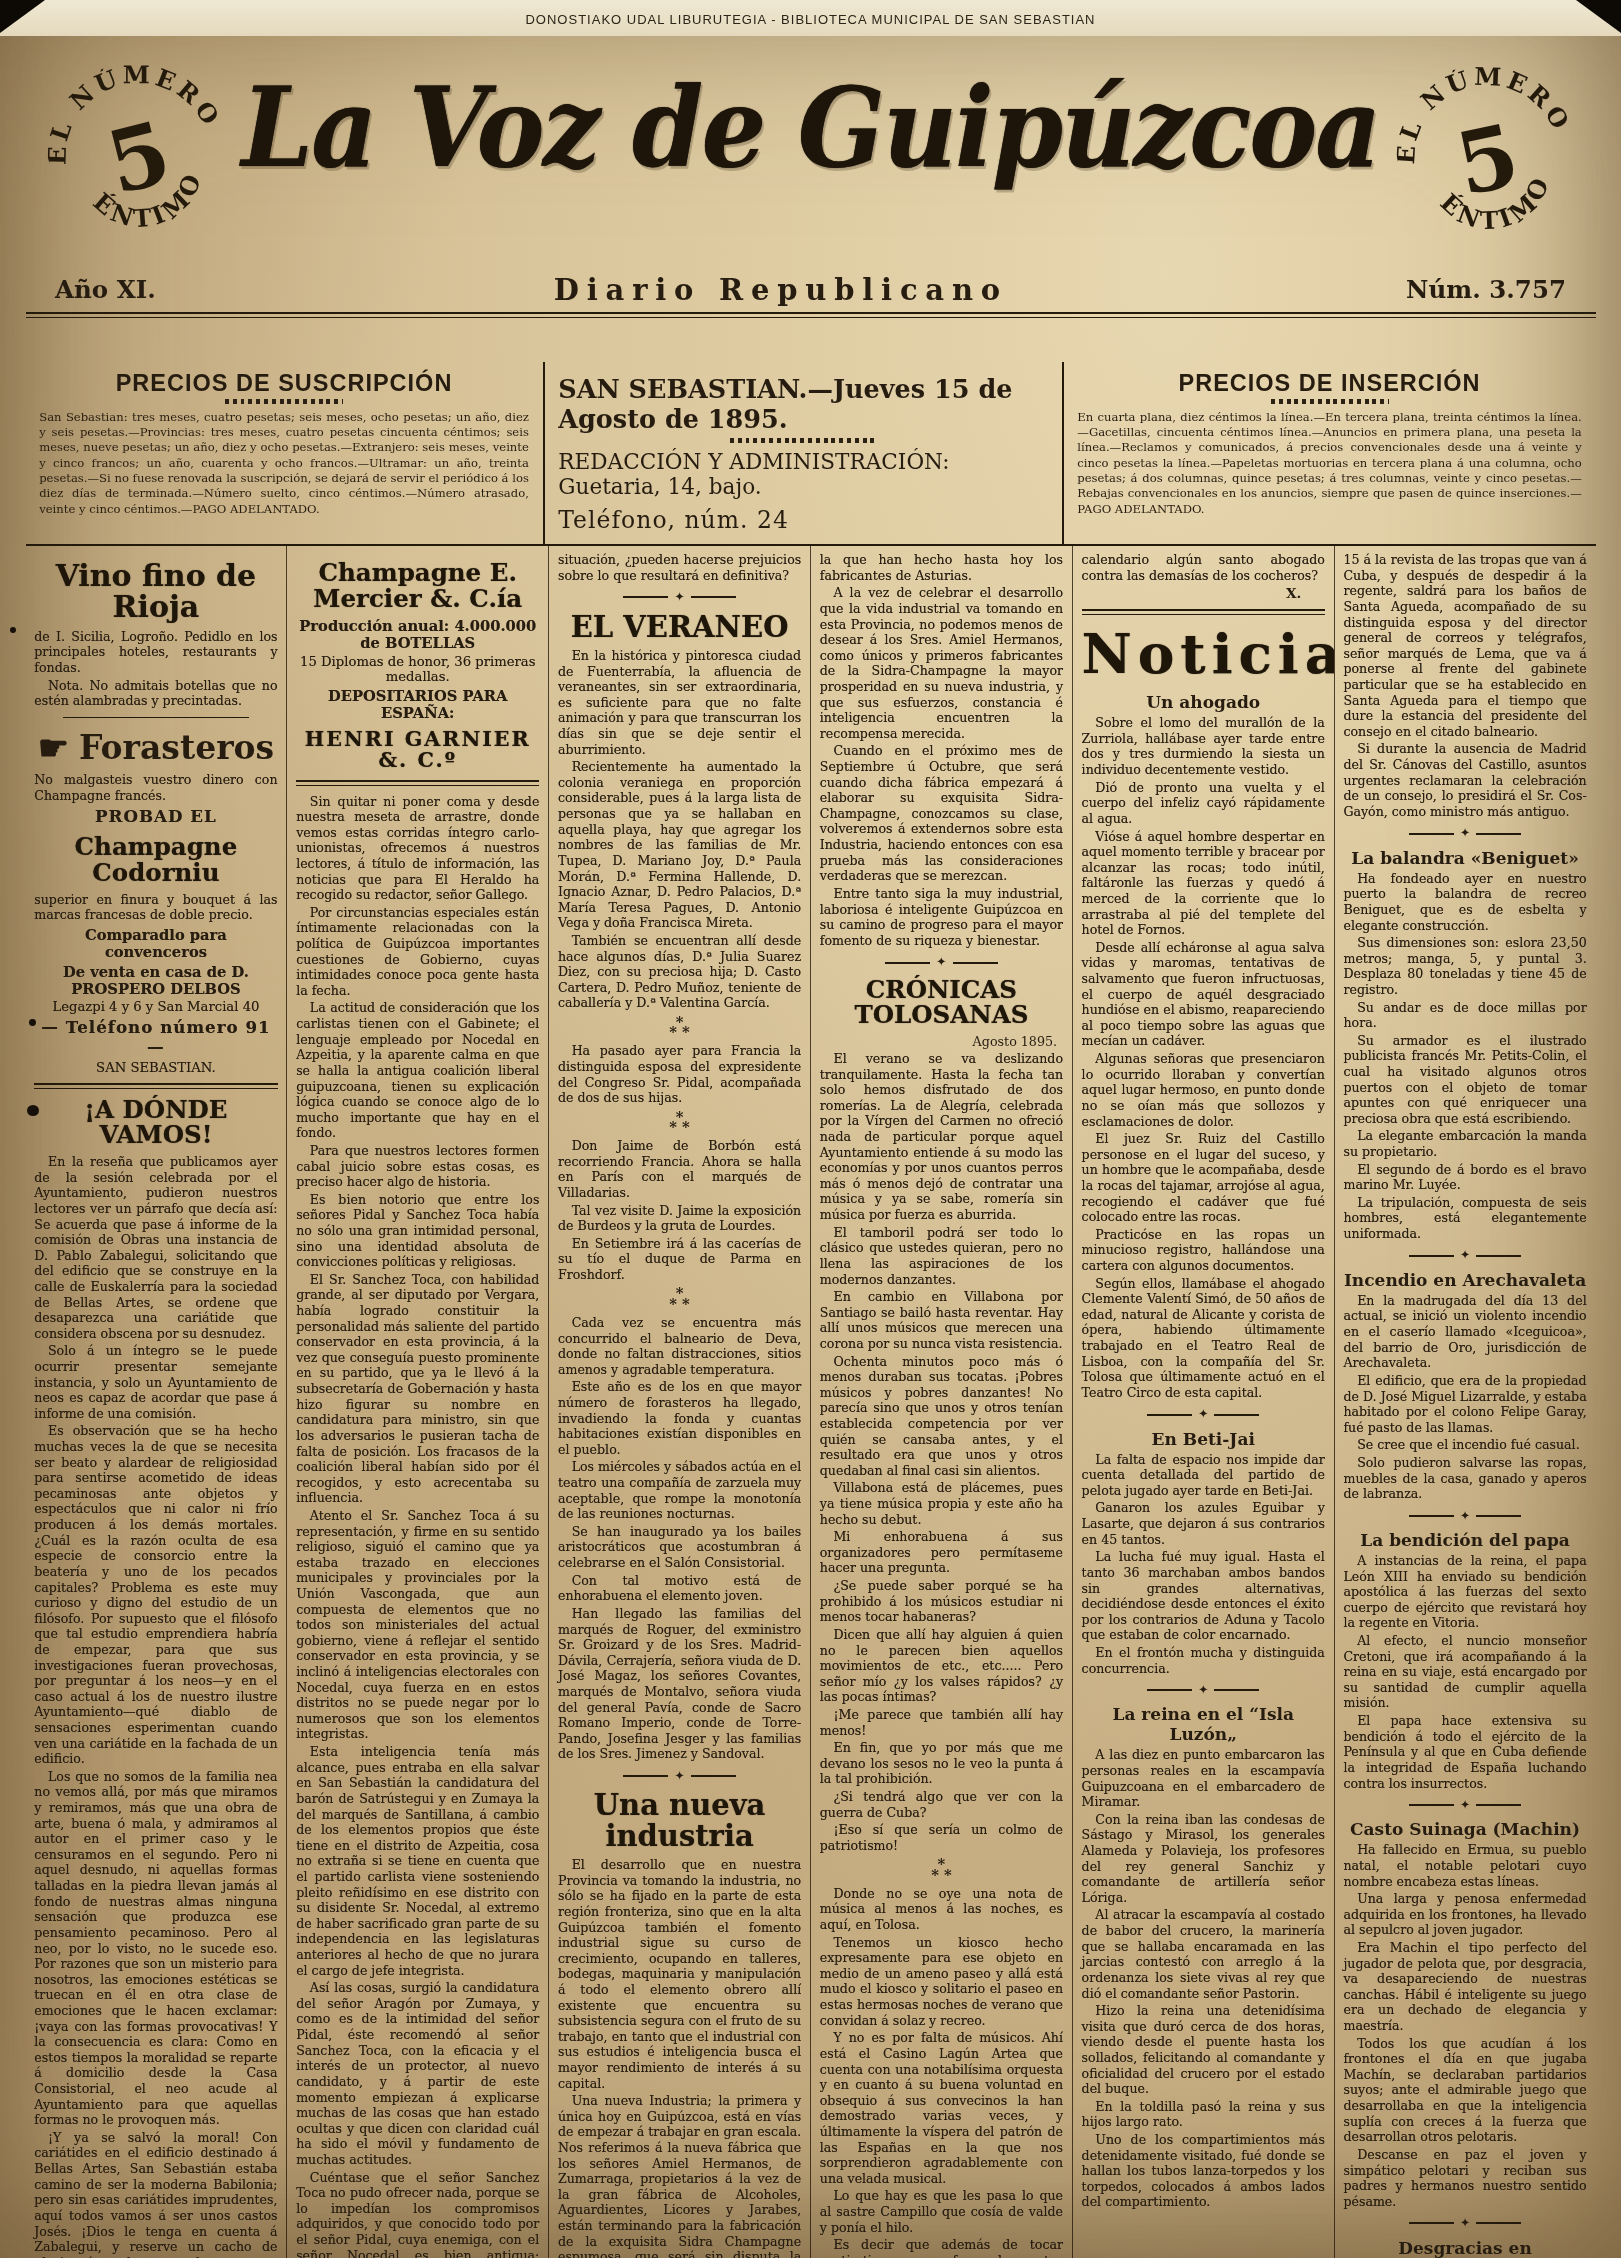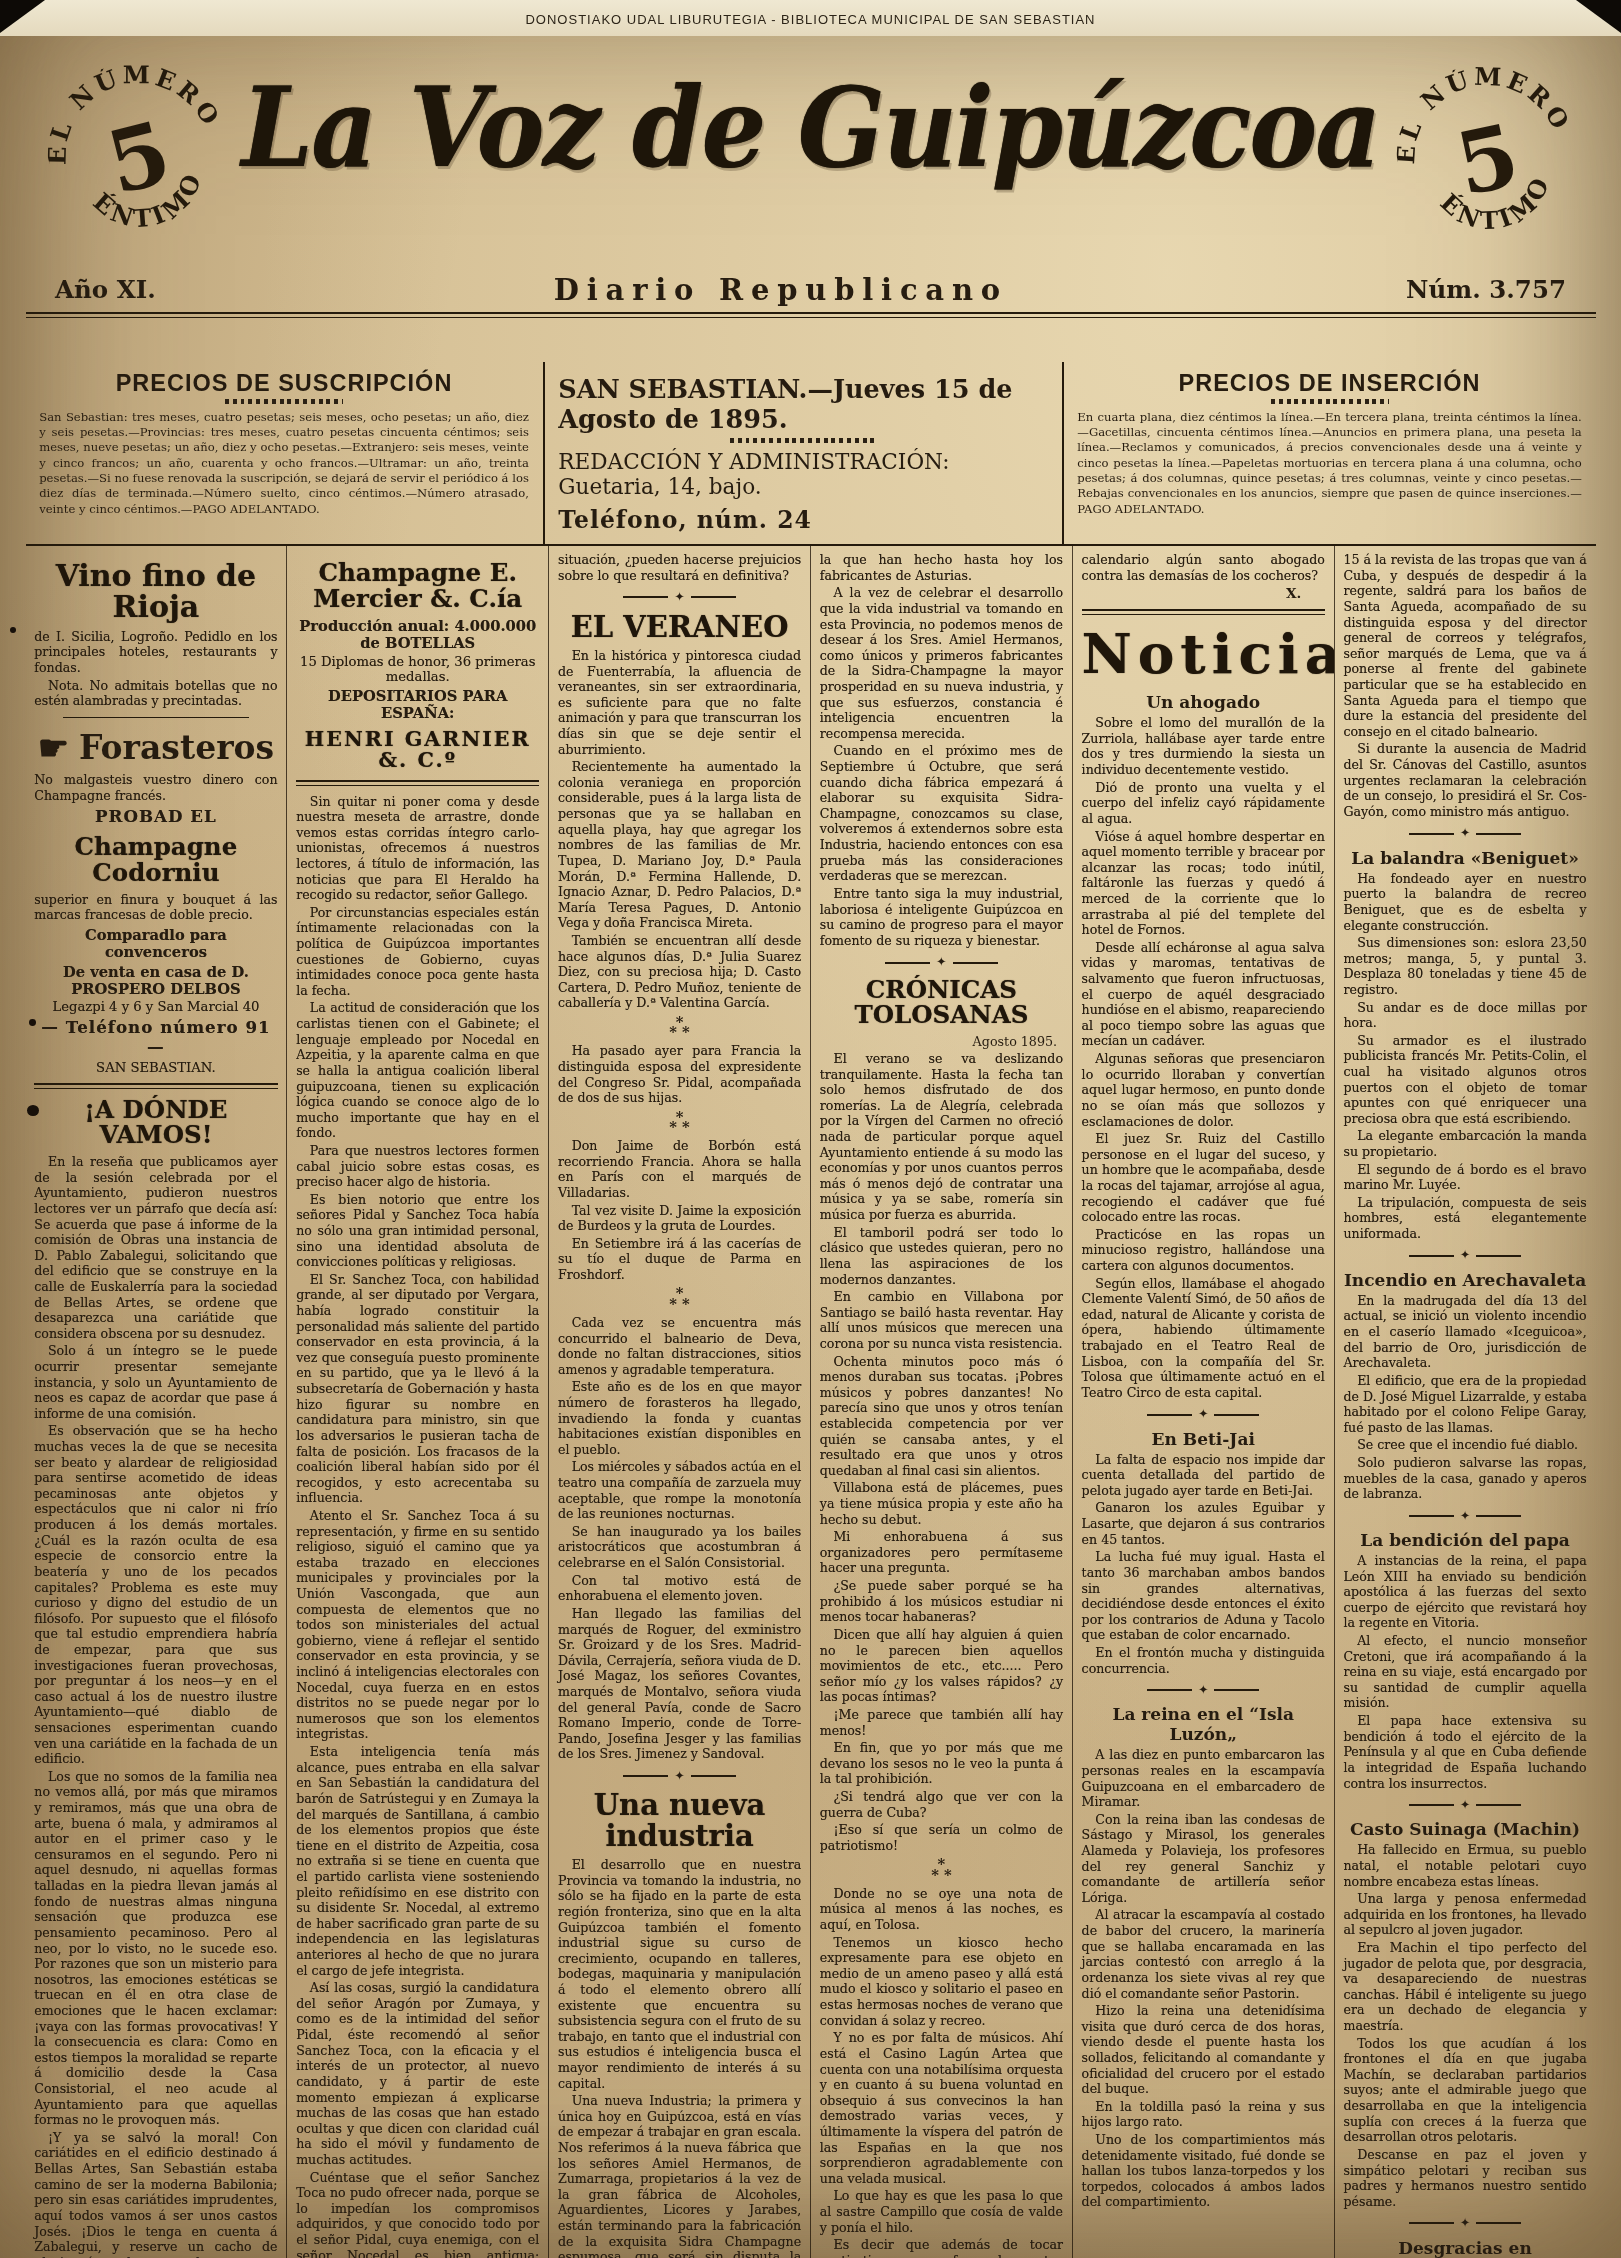--- a/index.html
+++ b/index.html
@@ -42,21 +42,21 @@
   .hb3{width:34%;}
   .htitle{text-align:center;font-family:"Liberation Sans",sans-serif;font-weight:bold;
     font-size:23.5px;letter-spacing:1px;margin:0 0 2px 0;}
   .sqg{height:4.9px;width:118px;margin:2px auto 5.9px auto;
     background:repeating-linear-gradient(90deg,#2b2114 0 3.9px,transparent 3.9px 7.8px);}
   .hsmall{font-size:11.6px;line-height:1.32;text-align:justify;margin:0;}
   .dl1{font-size:25.5px;font-weight:bold;margin:3.9px 0 2px 0;}
   .dl-sq{height:4.9px;width:147px;margin:3.9px auto;
     background:repeating-linear-gradient(90deg,#2b2114 0 3.9px,transparent 3.9px 7.8px);}
   .dl2{font-size:21.6px;margin:5.9px 0 2px 0;}
-  .dl3{font-size:23.5px;font-weight:bold;margin:7.8px 0 0 0;letter-spacing:1px;}
+  .dl3{font-size:23.5px;font-weight:normal;margin:7.8px 0 0 0;letter-spacing:1px;}
   
   .cols{display:flex;margin:0 25.5px;height:1805px;overflow:hidden;}
   .col{flex:1 1 0;padding:5.9px 8.8px 0 8.8px;overflow:hidden;}
   .col+.col{border-left:1px solid rgba(38,26,12,.8);}
   .p{font-size:12.6px;line-height:1.24;text-align:justify;margin:0 0 2px 0;text-indent:13.7px;
      text-shadow:0 0 0.5px rgba(40,30,16,.55);}
   .p.noind{text-indent:0;}
   .pc{font-size:13.2px;text-align:center;margin:2.9px 0;text-shadow:0 0 0.5px rgba(40,30,16,.55);}
   .pc.b{font-weight:bold;font-size:16.7px;letter-spacing:1px;}
   .pc.bb{font-weight:bold;font-size:14.7px;}
@@ -316,21 +316,21 @@
         <p class="p">El segundo de á bordo es el bravo marino Mr. Luyée.</p>
         <p class="p">La tripulación, compuesta de seis hombres, está elegantemente uniformada.</p>
         <div class="orn">
           <span class="l"></span>
           <span class="g">✦</span>
           <span class="l"></span>
         </div>
         <h3 class="sub">Incendio en Arechavaleta</h3>
         <p class="p">En la madrugada del día 13 del actual, se inició un violento incendio en el caserío llamado «Iceguicoa», del barrio de Oro, jurisdicción de Arechavaleta.</p>
         <p class="p">El edificio, que era de la propiedad de D. José Miguel Lizarralde, y estaba habitado por el colono Felipe Garay, fué pasto de las llamas.</p>
-        <p class="p">Se cree que el incendio fué diablo.</p>
+        <p class="p">Se cree que el incendio fué casual.</p>
         <p class="p">Solo pudieron salvarse las ropas, muebles de la casa, ganado y aperos de labranza.</p>
         <div class="orn">
           <span class="l"></span>
           <span class="g">✦</span>
           <span class="l"></span>
         </div>
         <h3 class="sub">La bendición del papa</h3>
         <p class="p">A instancias de la reina, el papa León XIII ha enviado su bendición apostólica á las fuerzas del sexto cuerpo de ejército que revistará hoy la regente en Vitoria.</p>
         <p class="p">Al efecto, el nuncio monseñor Cretoni, que irá acompañando á la reina en su viaje, está encargado por su santidad de cumplir aquella misión.</p>
         <p class="p">El papa hace extensiva su bendición á todo el ejército de la Península y al que en Cuba defiende la integridad de España luchando contra los insurrectos.</p>

